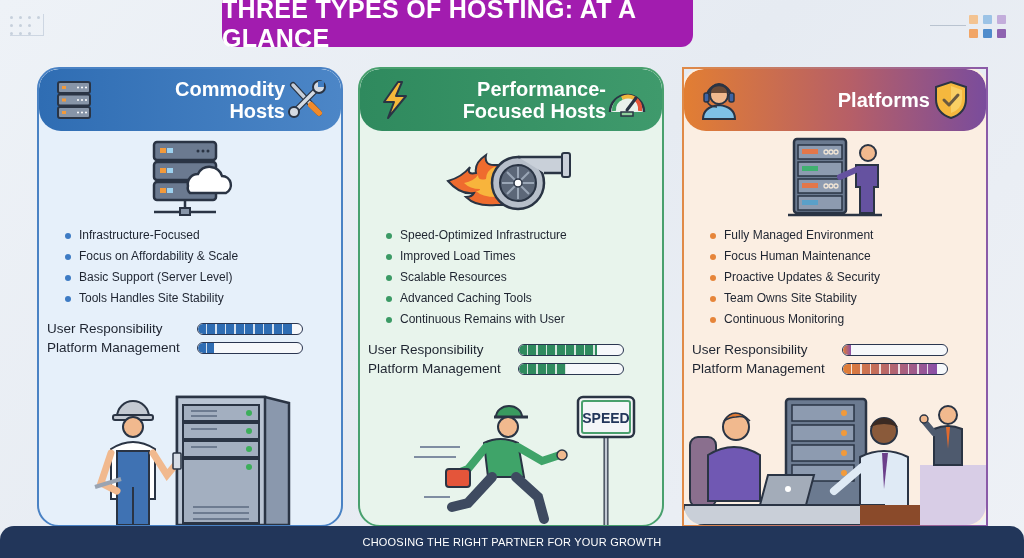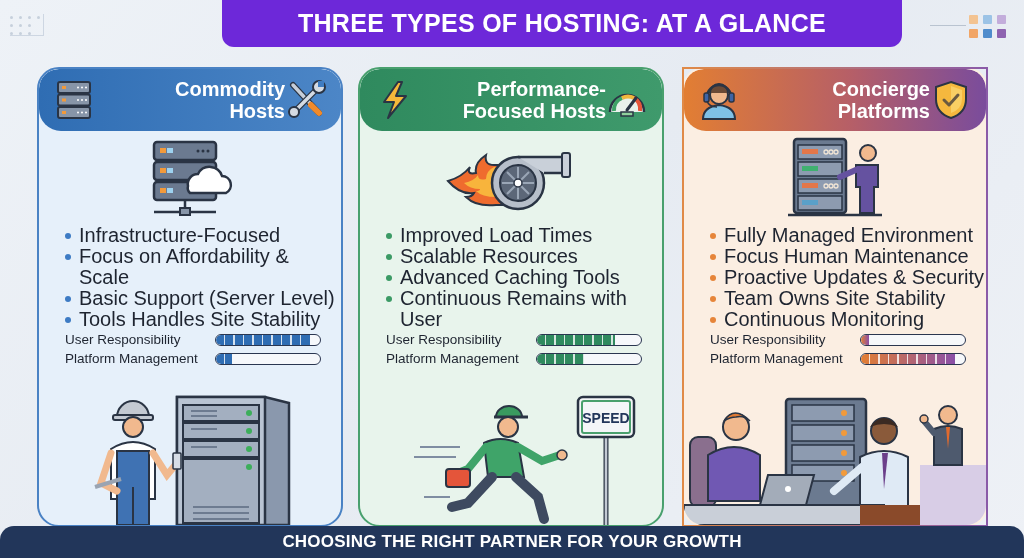--- a/index.html
+++ b/index.html
@@ -3,36 +3,36 @@
 <meta charset="utf-8">
 <style>
 *{box-sizing:border-box;margin:0;padding:0}
 html,body{width:1024px;height:558px;overflow:hidden}
 body{font-family:"Liberation Sans","DejaVu Sans",sans-serif;background:linear-gradient(135deg,#eef2f7 0%,#e6ebf2 50%,#eef1f6 100%);position:relative}
 .deco-dots{position:absolute;left:10px;top:14px;width:34px;height:22px;border-right:1px solid #cdd6e2;border-bottom:1px solid #cdd6e2}
 .deco-dots i{position:absolute;width:3px;height:3px;border-radius:50%;background:#c6d0dc}
 .deco-squares{position:absolute;right:18px;top:15px;display:grid;grid-template-columns:repeat(3,9px);gap:5px}
 .deco-squares span{width:9px;height:9px;border-radius:1px}
 .deco-line{position:absolute;left:930px;top:25px;width:36px;height:1px;background:#b9c3d0}
-.title-bar{position:absolute;left:222px;top:0;width:680px;height:47px;background:#6d28d9;border-radius:0 0 12px 12px;display:flex;align-items:center;justify-content:center;color:#fff;font-weight:700;font-size:25px;letter-spacing:0.3px}
+.title-bar{position:absolute;left:222px;top:0;width:471px;height:47px;background:#a21caf;border-radius:0 0 12px 12px;display:flex;align-items:center;justify-content:center;color:#fff;font-weight:700;font-size:25px;letter-spacing:0.3px}
 .card{position:absolute;top:67px;width:306px;height:460px;border-radius:22px;border:2px solid;overflow:hidden}
 .card-header{height:62px;border-radius:20px 20px 22px 22px;display:flex;align-items:center;justify-content:space-between;padding:0 14px;color:#fff;position:relative}
 .card-header .htitle{text-align:right;font-weight:700;font-size:20px;line-height:22px;flex:1}
 .hicon{width:42px;height:42px;display:flex;align-items:center;justify-content:center}
 .hero{height:94px;display:flex;align-items:center;justify-content:center}
 .features{list-style:none;padding:0 0 0 24px;margin-top:0}
-.features li{font-size:20px;line-height:21px;color:#1e2430;position:relative;padding-left:16px}
+.features li{font-size:12px;line-height:21px;color:#1e2430;position:relative;padding-left:16px}
 .features li::before{content:"";position:absolute;left:2px;top:8px;width:6px;height:6px;border-radius:50%}
-.meters{padding-left:26px}
+.meters{margin-top:10px;padding-left:8px}
 .meter-row{display:flex;align-items:center;height:19px}
 .meter-label{width:150px;font-size:13.5px;color:#1e2430}
 .meter{width:106px;height:12px;border:1.5px solid #2a3650;border-radius:7px;background:#f6f8fb;overflow:hidden;position:relative}
 .meter-fill{height:100%;border-radius:5px 0 0 5px;background-image:repeating-linear-gradient(90deg,transparent 0 8px,rgba(255,255,255,.8) 8px 9.5px)}
 .illus{position:absolute;left:0;right:0;bottom:0;height:138px}
-.footer-bar{position:absolute;left:0;bottom:0;width:1024px;height:32px;background:#22365a;color:#fff;display:flex;align-items:center;justify-content:center;font-weight:700;font-size:17px;letter-spacing:0.2px;border-radius:14px 14px 0 0}
+.footer-bar{position:absolute;left:0;bottom:0;width:1024px;height:32px;background:#22365a;color:#fff;display:flex;align-items:center;justify-content:center;font-weight:400;font-size:11px;letter-spacing:0.2px;border-radius:14px 14px 0 0}
 .c1{left:37px;border-color:#4a82c4;background:#e6f0fa}
 .c1 .card-header{background:linear-gradient(90deg,#2f6db3,#4c86c7)}
 .c1 .features li::before{background:#3d7bc4}
 .c2{left:358px;border-color:#49a06e;background:#e8f4ec}
 .c2 .card-header{background:linear-gradient(90deg,#2f8a5e,#3f9a6c)}
 .c2 .features li::before{background:#3b9a65}
 .c3{left:682px;border-color:#d9864a;background:#fbeee2}
 .c3 .card-header{background:linear-gradient(90deg,#e27e33,#b65f67 55%,#7a4c9c)}
 .c3 .features li::before{background:#e6853a}
 .c3{border-image:linear-gradient(90deg,#e08a47,#8a5aa8) 1;border-radius:22px}
@@ -228,20 +228,21 @@
           <line x1="56" y1="40" x2="88" y2="40"></line>
           <line x1="61" y1="29" x2="83" y2="51"></line>
           <line x1="83" y1="29" x2="61" y2="51"></line>
         </g>
       <circle cx="72" cy="40" r="4" fill="#fff" stroke="#2a3444" stroke-width="1.5"></circle>
       <path d="M72 14 h48 v16 h-22" fill="#c9d0d9" stroke="#2a3444" stroke-width="2.5"></path>
       <rect x="116" y="10" width="8" height="24" rx="2" fill="#c9d0d9" stroke="#2a3444" stroke-width="2"></rect>
     </svg>
   </div>
   <ul class="features">
+    <li>Speed-Optimized Infrastructure</li>
     <li>Improved Load Times</li>
     <li>Scalable Resources</li>
     <li>Advanced Caching Tools</li>
     <li>Continuous Remains with User</li>
   </ul>
   <div class="meters">
     <div class="meter-row">
       <span class="meter-label">User Responsibility</span>
       <div class="meter">
           <div class="meter-fill" style="width: 75%; background-color: rgb(47, 138, 94);"></div>
@@ -289,21 +290,20 @@
         <path d="M4 40 q0 -12 16 -14 q16 2 16 14z" fill="#7fc1e6" stroke="#2a3444" stroke-width="2"></path>
         <circle cx="20" cy="16" r="9" fill="#f1b98e" stroke="#2a3444" stroke-width="2"></circle>
         <path d="M11 14 a9 9 0 0 1 18 0" fill="#6b4a36" stroke="#2a3444" stroke-width="2"></path>
         <path d="M8 18 a12 12 0 0 1 24 0" fill="none" stroke="#2a3444" stroke-width="2.5"></path>
         <rect x="5" y="14" width="5" height="9" rx="2" fill="#3e64a5" stroke="#2a3444" stroke-width="1.5"></rect>
         <rect x="30" y="14" width="5" height="9" rx="2" fill="#3e64a5" stroke="#2a3444" stroke-width="1.5"></rect>
         <path d="M8 22 q2 6 10 6" fill="none" stroke="#2a3444" stroke-width="1.5"></path>
       </svg>
     </div>
     <div class="htitle">
-      <div>Concierge</div>
       <div>Platforms</div>
     </div>
     <div class="hicon">
       <svg width="36" height="40" viewBox="0 0 36 40">
         <path d="M18 2 L33 7 v12 q0 14 -15 19 q-15 -5 -15 -19 v-12z" fill="#f5b83e" stroke="#2a3444" stroke-width="2"></path>
         <path d="M18 6 L29 10 v9 q0 10 -11 14z" fill="#f9cf64"></path>
         <path d="M11 20 l5 5 l9 -10" fill="none" stroke="#6a5a40" stroke-width="3" stroke-linecap="round" stroke-linejoin="round"></path>
       </svg>
     </div>
   </div>

